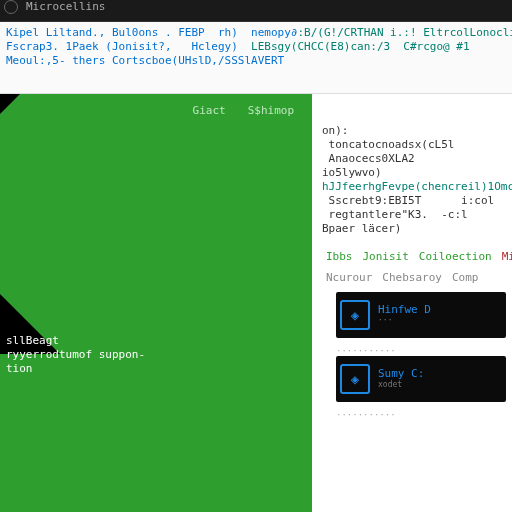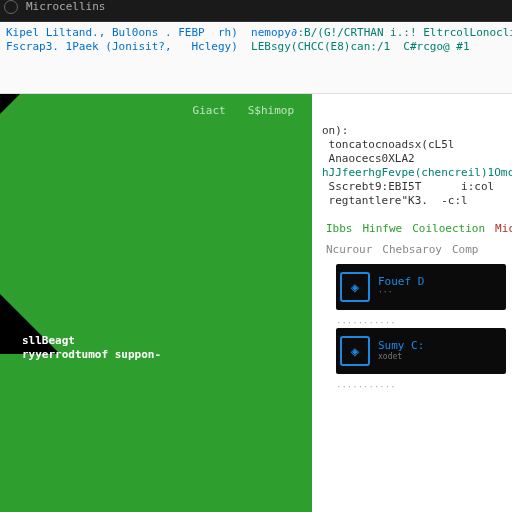--- a/index.html
+++ b/index.html
@@ -12,21 +12,21 @@
 .kw{color:#0070d0}.fn{color:#008070}
 .main{display:flex;height:418px}
 .left{position:relative;width:312px;background:#4c1d95;overflow:hidden}
 .green{position:absolute;inset:0;background:#2e9e2e}
 .arrow{position:absolute;inset:0}
 .arrow::before,.arrow::after{content:"";position:absolute;left:-110px;width:0;height:0;border-left:170px solid #000}
 .arrow::before{top:-40px;border-top:0 solid transparent;border-bottom:170px solid transparent}
 .arrow::after{top:90px;border-top:170px solid transparent;border-bottom:0 solid transparent}
 .greenbtns{position:absolute;top:8px;right:12px;display:flex;gap:10px}
 .greenbtn{color:#bfe6bf;font-size:11px;padding:2px 6px;cursor:pointer}
-.caption{position:absolute;left:22px;top:240px;color:#fff;font-weight:bold;line-height:14px;font-size:12px}
+.caption{position:absolute;left:6px;top:240px;color:#fff;font-weight:normal;line-height:14px;font-size:12px}
 .right{flex:1;background:#fff;padding:6px 4px 6px 10px;overflow:hidden}
 .codelist{color:#333;line-height:14px;margin-top:24px}
 .codelist div{white-space:pre}
 .tabs{display:flex;gap:10px;margin:14px 0 6px 4px;font-size:11px}
 .tab{color:#2e9e2e;cursor:pointer}
 .tab.red{color:#b03030}
 .subtabs{display:flex;gap:10px;margin:8px 0 8px 4px;font-size:10px;color:#888}
 .cards{margin-left:14px}
 .card{width:170px;height:46px;background:#0b0b0b;border-radius:2px;margin-bottom:8px;display:flex;align-items:center;padding:4px;gap:8px}
 .card-icon{width:30px;height:30px;border:2px solid #1e88e5;border-radius:3px;display:flex;align-items:center;justify-content:center;color:#1e88e5;font-weight:bold;font-size:14px}
@@ -37,63 +37,67 @@
 </head>
 <body>
 
 <div class="titlebar">
   <div class="titlebar-icon"></div>
   <div class="titlebar-text">Microcellins</div>
 </div>
 
 <div class="codebar">
   <div><span class="kw">Kipel Liltand., Bul0ons . FEBP  rh)  nemopy∂</span><span class="fn">:B/(G!/CRTHAN i.:! EltrcolLonoclinc;l.mm</span></div>
-  <div><span class="kw">Fscrap3. 1Paek (Jonisit?,   Hclegy)  </span><span class="fn">LEBsgy(CHCC(E8)can:/1  C#rcgo@ #1</span></div>
+  <div><span class="kw">Fscrap3. 1Paek (Jonisit?,   Hclegy)  </span><span class="fn">LEBsgy(CHCC(E8)can:/3  C#rcgo@ #1</span></div>
+  <div><span class="kw">Meoul:,5- thers Cortscboe(UHslD,/SSSlAVERT</span></div>
 </div>
 
 <div class="main">
   <div class="left">
     <div class="green"></div>
     <div class="arrow"></div>
     <div class="greenbtns">
       <div class="greenbtn">Giact</div>
       <div class="greenbtn">S$himop</div>
     </div>
     <div class="caption">
       <div>sllBeagt</div>
       <div>ryyerrodtumof suppon-</div>
+      <div>tion</div>
     </div>
   </div>
 
   <div class="right">
     <div class="codelist">
       <div>on):</div>
       <div> toncatocnoadsx(cL5l</div>
       <div> Anaocecs0XLA2</div>
+      <div>io5lywvo)</div>
       <div class="fn">hJJfeerhgFevpe(chencreil)1Omcamsernn</div>
       <div> Sscrebt9:EBI5T      i:col</div>
       <div> regtantlere"K3.  -c:l</div>
+      <div>Bpaer läcer)</div>
     </div>
 
     <div class="tabs">
       <div class="tab">Ibbs</div>
-      <div class="tab">Hinfwe</div>
+      <div class="tab">Jonisit</div>
       <div class="tab">Coiloection</div>
       <div class="tab red">Mic</div>
     </div>
     <div class="subtabs">
       <div>Ncurour</div>
       <div>Chebsaroy</div>
       <div>Comp</div>
     </div>
 
     <div class="cards">
       <div class="card">
         <div class="card-icon">◈</div>
-        <div class="card-text"><span>Fouef D</span><span class="card-sub">···</span></div>
+        <div class="card-text"><span>Hinfwe D</span><span class="card-sub">···</span></div>
       </div>
       <div class="foot">···········</div>
       <div class="card">
         <div class="card-icon">◈</div>
         <div class="card-text"><span>Sumy C:</span><span class="card-sub">xodet</span></div>
       </div>
       <div class="foot">···········</div>
     </div>
   </div>
 </div>

